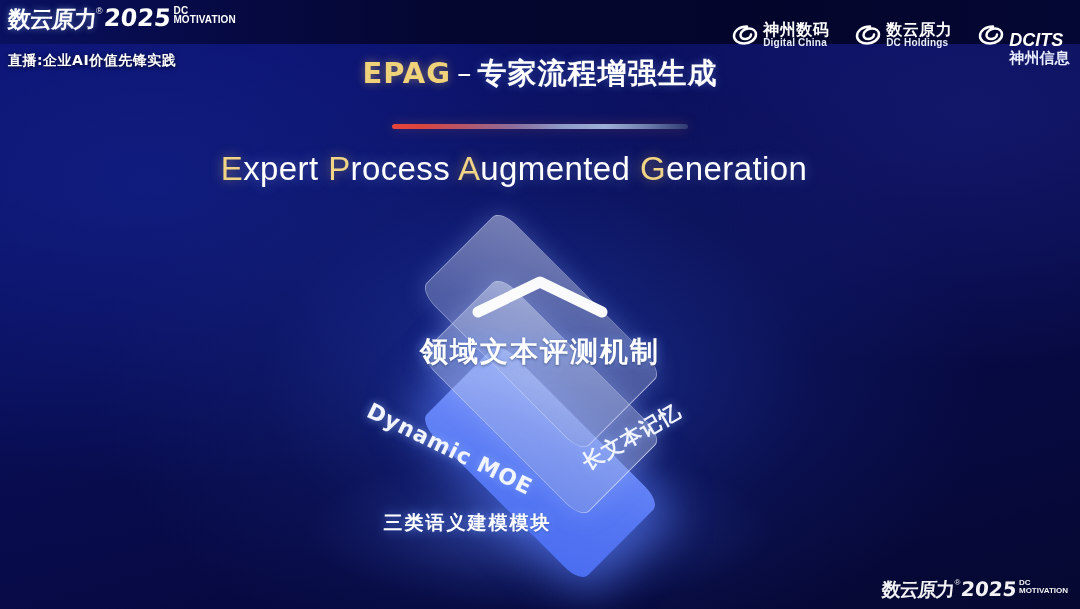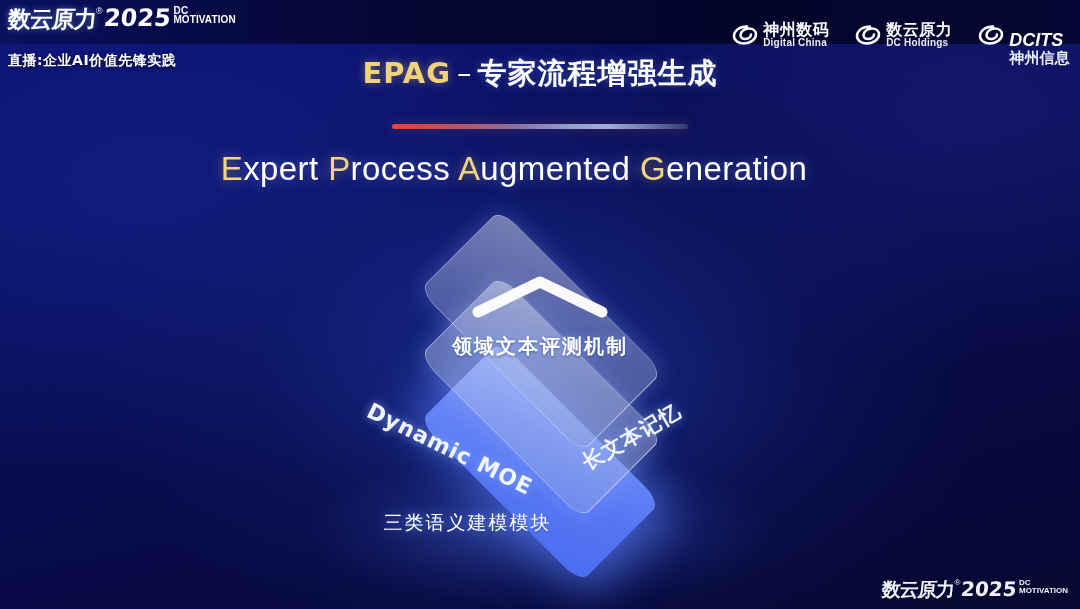--- a/index.html
+++ b/index.html
@@ -127,26 +127,26 @@
     box-shadow:0 0 34px rgba(150,175,255,.30);
   }
 
   
   .lbl{
     position:absolute;z-index:4;white-space:nowrap;
     font-family:"DejaVu Sans","Liberation Sans",sans-serif;
   }
   .lbl-top{
     left:0;top:333px;width:1080px;text-align:center;
-    font-size:20px;font-weight:bold;color:#ffffff;letter-spacing:2px;
+    font-size:28px;font-weight:bold;color:#ffffff;letter-spacing:2px;
     text-shadow:0 0 10px rgba(120,160,255,.7),0 1px 3px rgba(0,0,0,.45);
   }
   .lbl-bottom{
     left:0;top:510px;width:935px;text-align:center;
-    font-size:19px;font-weight:normal;color:#ffffff;letter-spacing:2px;
+    font-size:19px;font-weight:bold;color:#ffffff;letter-spacing:2px;
     text-shadow:0 0 12px rgba(110,150,255,.9),0 1px 3px rgba(20,40,120,.6);
   }
   .lbl-moe{
     left:374px;top:398px;
     font-size:22px;font-weight:bold;color:#f2f5ff;letter-spacing:1px;
     transform:rotate(26deg);transform-origin:left top;
     text-shadow:0 0 10px rgba(140,175,255,.8);
   }
   .lbl-mem{
     left:577px;top:452px;

